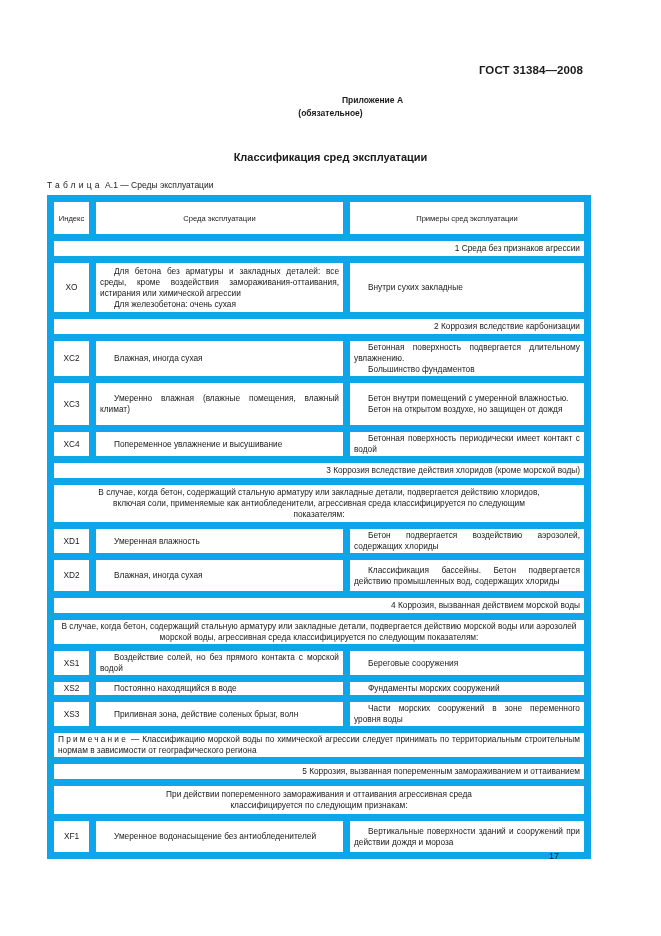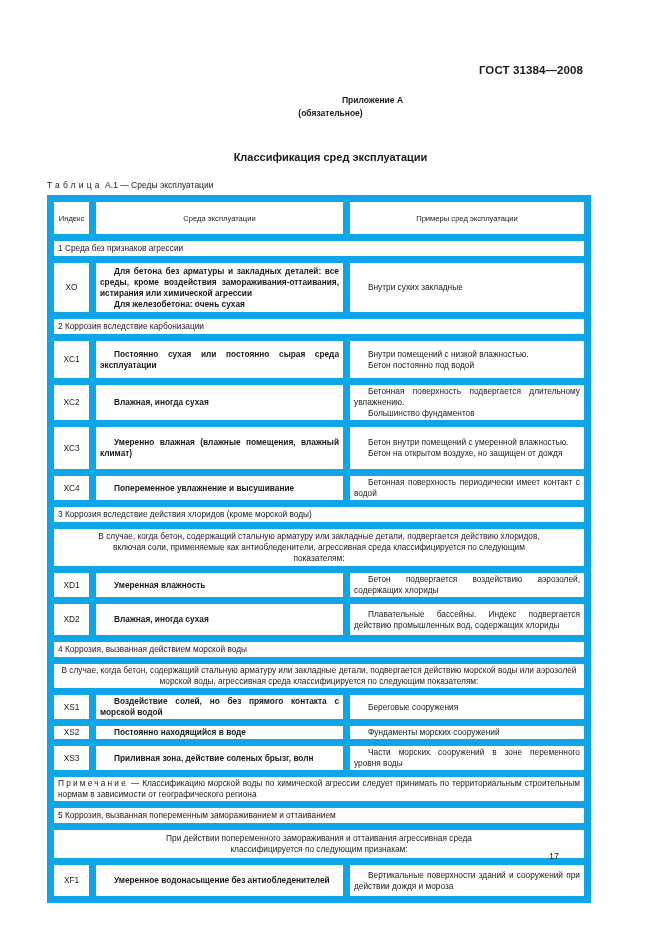--- a/index.html
+++ b/index.html
@@ -16,23 +16,23 @@
   .caption .spaced { letter-spacing: 3.2px; }
   table.envt { position: absolute; left: 47px; top: 195px; width: 537px;
                border-collapse: collapse; font-size: 8.3px; line-height: 11px; table-layout: fixed; }
   table.envt td, table.envt th { border: 7px solid #0ea5e9; padding: 1px 4px; vertical-align: middle; }
   table.envt th { font-weight: normal; height: 30px; font-size: 7.6px; }
   table.envt thead tr th { border-bottom: 2px solid #111; }
   col.c-idx { width: 42px; }
   col.c-env { width: 254px; }
   col.c-ex { width: 241px; }
   td.idx { text-align: center; }
-  td.env { text-align: justify; font-weight: bold; }
+  td.env { text-align: justify; }
   td.ex { text-align: justify; }
-  td.group { text-align: left; height: 13px; }
+  td.group { text-align: right; height: 13px; }
   td.lead { text-align: center; }
   td.note { text-align: justify; }
   .ind { text-indent: 14px; display: block; }
   .spaced2 { letter-spacing: 2.2px; }
   .page-num { position: absolute; left: 535px; top: 851px; width: 24px; text-align: right; font-size: 9px; }
 </style>
 </head>
 <body>
 
 <div class="doc-code">ГОСТ 31384—2008</div>
@@ -68,30 +68,20 @@
         <span class="ind">Для бетона без арматуры и закладных деталей: все среды, кроме воздействия замораживания-оттаивания, истирания или химической агрессии</span>
         <span class="ind">Для железобетона: очень сухая</span>
       </td>
       <td class="ex">
         <span class="ind">Внутри сухих закладные</span>
       </td>
     </tr>
 
     <tr>
       <td colspan="3" class="group">2 Коррозия вследствие карбонизации</td>
-    </tr>
-    <tr style="height:44px">
-      <td class="idx">XC1</td>
-      <td class="env">
-          <span class="ind">Постоянно сухая или постоянно сырая среда эксплуатации</span>
-        </td>
-      <td class="ex">
-        <span class="ind">Внутри помещений с низкой влажностью.</span>
-        <span class="ind">Бетон постоянно под водой</span>
-      </td>
     </tr>
     <tr style="height:38px">
       <td class="idx">XC2</td>
       <td class="env">
           <span class="ind">Влажная, иногда сухая</span>
         </td>
       <td class="ex">
         <span class="ind">Бетонная поверхность подвергается длительному увлажнению.</span>
         <span class="ind">Большинство фундаментов</span>
       </td>
@@ -130,21 +120,21 @@
       <td class="ex">
           <span class="ind">Бетон подвергается воздействию аэрозолей, содержащих хлориды</span>
         </td>
     </tr>
     <tr style="height:38px">
       <td class="idx">XD2</td>
       <td class="env">
           <span class="ind">Влажная, иногда сухая</span>
         </td>
       <td class="ex">
-          <span class="ind">Плавательные бассейны. Индекс подвергается действию промышленных вод, содержащих хлориды</span>
+          <span class="ind">Классификация бассейны. Бетон подвергается действию промышленных вод, содержащих хлориды</span>
         </td>
     </tr>
 
     <tr>
       <td colspan="3" class="group">4 Коррозия, вызванная действием морской воды</td>
     </tr>
     <tr>
       <td colspan="3" class="lead">В случае, когда бетон, содержащий стальную арматуру или закладные детали, подвергается действию морской воды или аэрозолей морской воды, агрессивная среда классифицируется по следующим показателям:</td>
     </tr>
     <tr style="height:26px">

